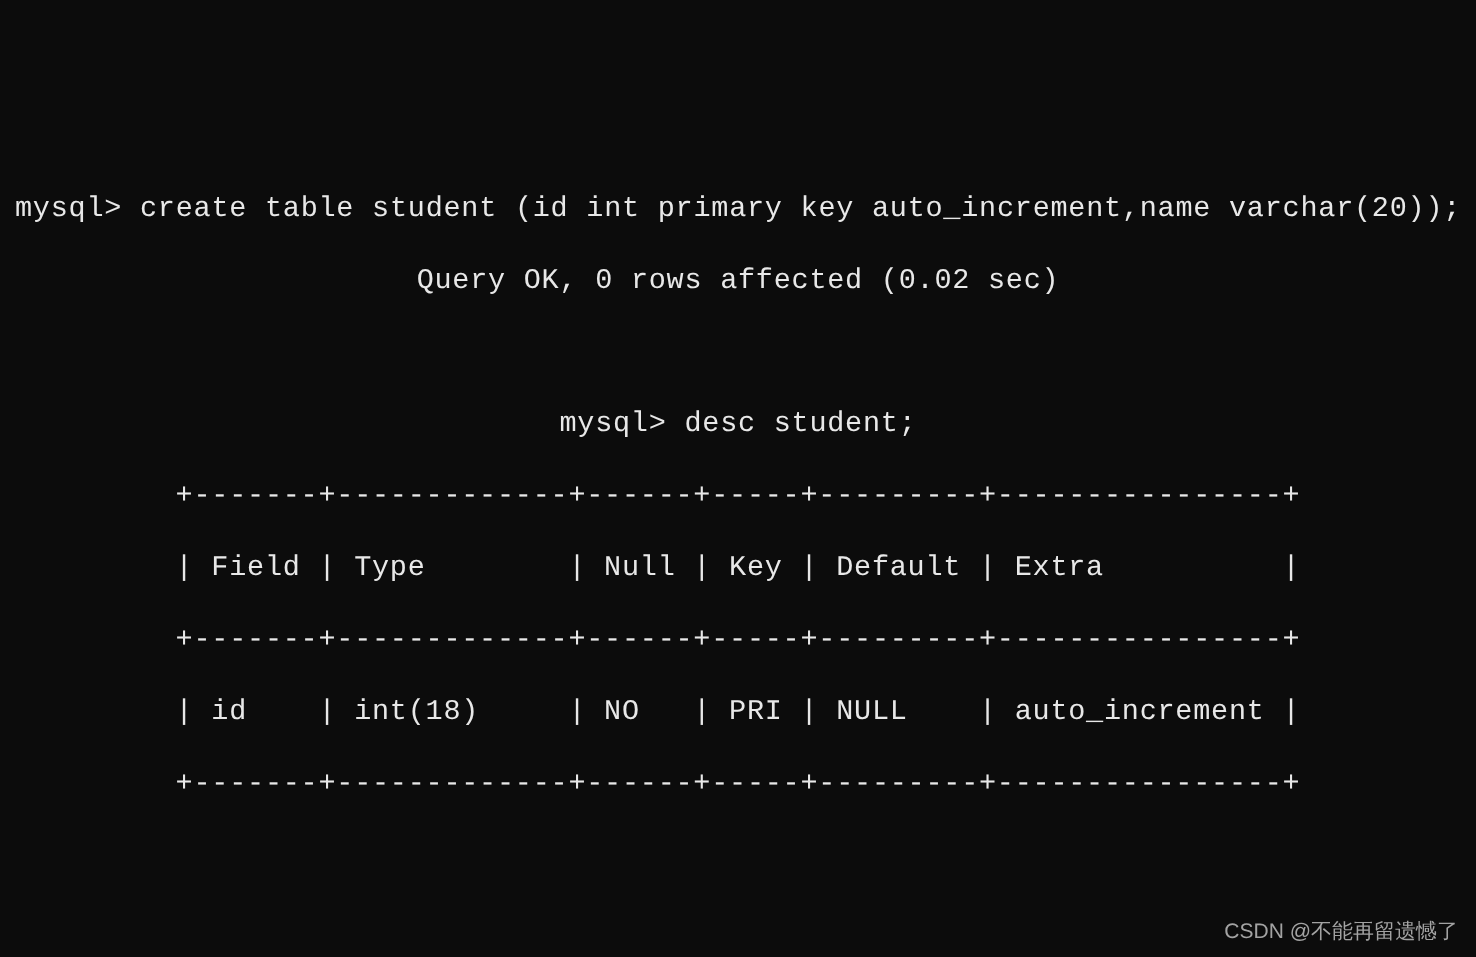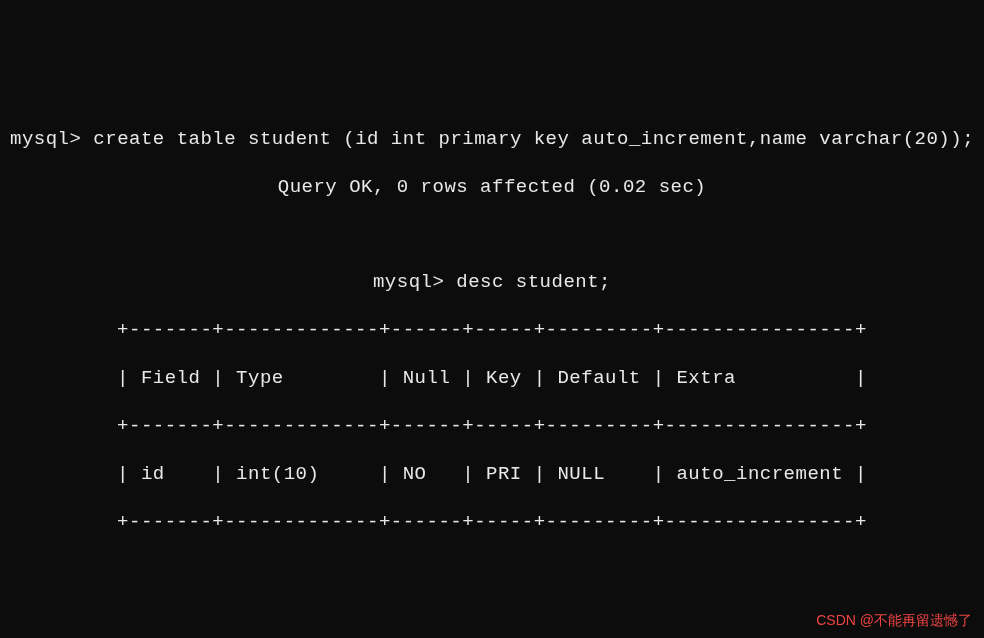--- a/index.html
+++ b/index.html
@@ -16,40 +16,40 @@
       white-space: pre;
       letter-spacing: 0.5px;
       font-weight: 500;
       position: relative;
     }
     .line { display: block; text-align: center; }
     .watermark {
       position: absolute;
       bottom: 8px;
       right: 12px;
-      color: #ef4444;
+      color: #a3a3a3;
       font-size: 14px;
       font-family: sans-serif;
       letter-spacing: 0;
     }
   </style>
 </head>
 <body>
 
 
 
 <div>
 <span class="line"><span>mysql&gt;</span> <span>create table student (id int primary key auto_increment,name varchar(20));</span></span>
 <span class="line">Query OK, 0 rows affected (0.02 sec)</span>
 <span class="line"> </span>
 <span class="line"><span>mysql&gt;</span> <span>desc student;</span></span>
 <span class="line">+-------+-------------+------+-----+---------+----------------+</span>
 <span class="line">| Field | Type        | Null | Key | Default | Extra          |</span>
 <span class="line">+-------+-------------+------+-----+---------+----------------+</span>
-<span class="line">| id    | int(10)     | NO   | PRI | NULL    | auto_increment |</span>
+<span class="line">| id    | int(18)     | NO   | PRI | NULL    | auto_increment |</span>
 <span class="line">+-------+-------------+------+-----+---------+----------------+</span>
 
 
 
 
 
 
 
 
 

